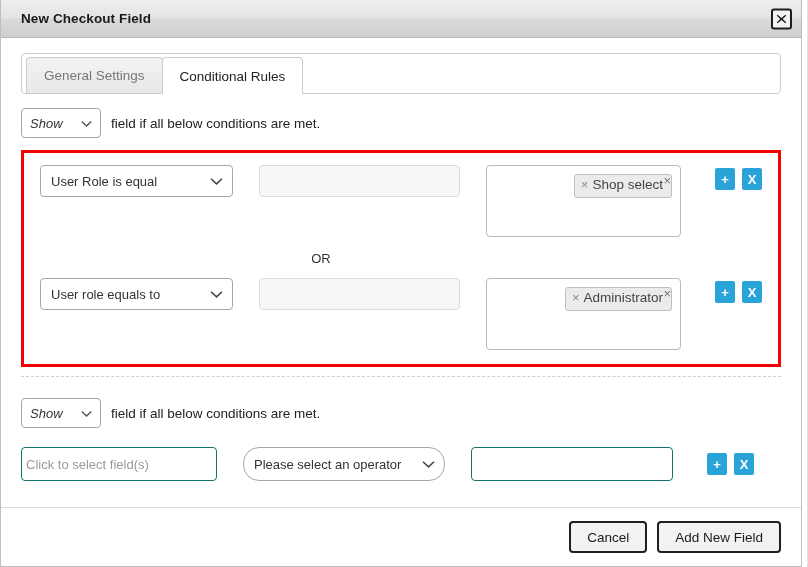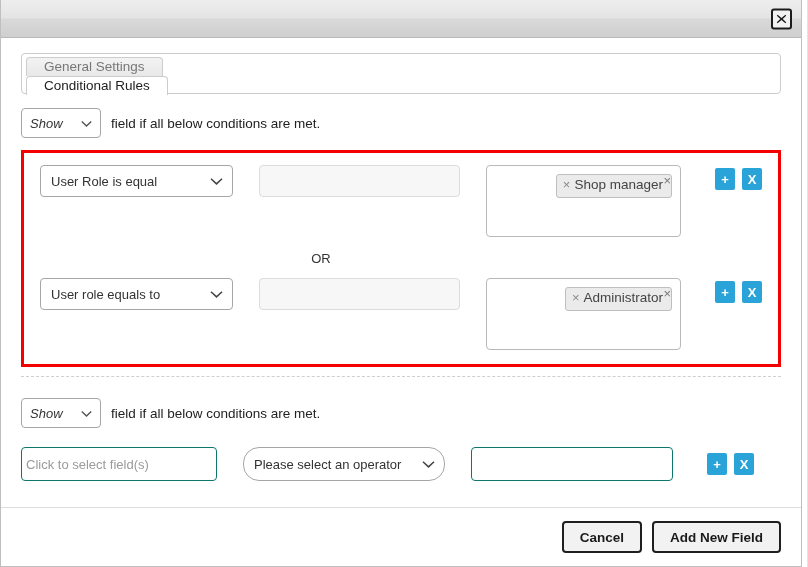--- a/index.html
+++ b/index.html
@@ -117,21 +117,20 @@
     position: absolute;
     left: 20px;
     right: 20px;
     top: 15px;
     height: 41px;
     display: flex;
     align-items: flex-start;
     padding: 4px 0 0 5px;
     box-sizing: border-box;
     z-index: 2;
-    flex-direction: column;
   }
   .tab {
     height: 36px;
     padding: 0 17px;
     display: flex;
     align-items: center;
     font-size: 13.5px;
     border: 1px solid #cccccc;
     border-bottom: none;
     border-radius: 4px 4px 0 0;
@@ -331,34 +330,34 @@
     border-radius: 4px;
     background: #f2f2f2;
     font-family: "Liberation Sans", sans-serif;
     font-size: 13.5px;
     color: #1a1a1a;
     cursor: pointer;
     display: flex;
     align-items: center;
     justify-content: center;
     box-sizing: border-box;
-    font-weight: bold;
   }
 </style>
 </head>
 <body>
 
 <div class="page-bg">
   <div class="bg-rule"></div>
   <div class="bg-ghost">A<br>O</div>
 </div>
 
 <div class="modal">
 
   <div class="modal-header">
+    <div class="modal-title">New Checkout Field</div>
     <div class="close-btn" title="Close">
       <svg width="11" height="11" viewBox="0 0 11 11" aria-hidden="true">
         <path d="M1.6 1.2 L5.5 4.4 L9.4 1.2 L10.2 2.2 L6.7 5.5 L10.2 8.8 L9.4 9.8 L5.5 6.6 L1.6 9.8 L0.8 8.8 L4.3 5.5 L0.8 2.2 Z" fill="#1d1d1d"></path>
       </svg>
     </div>
   </div>
 
   <div class="modal-body">
 
     <div style="position:relative; height:56px;">
@@ -396,21 +395,21 @@
                   <path d="M1 1.2 L6.5 6.4 L12 1.2" fill="none" stroke="#444" stroke-width="1.5"></path>
                 </svg>
             </span>
           </div>
 
           <div class="op-input" title=""></div>
 
           <div class="token-box">
             <span class="token">
               <span class="tx">×</span>
-              <span>Shop manager</span>
+              <span>Shop select</span>
             </span>
             <span class="token-clear">×</span>
           </div>
 
           <div class="btn-group">
             <div class="sq-btn">+</div>
             <div class="sq-btn">X</div>
           </div>
         </div>
 

